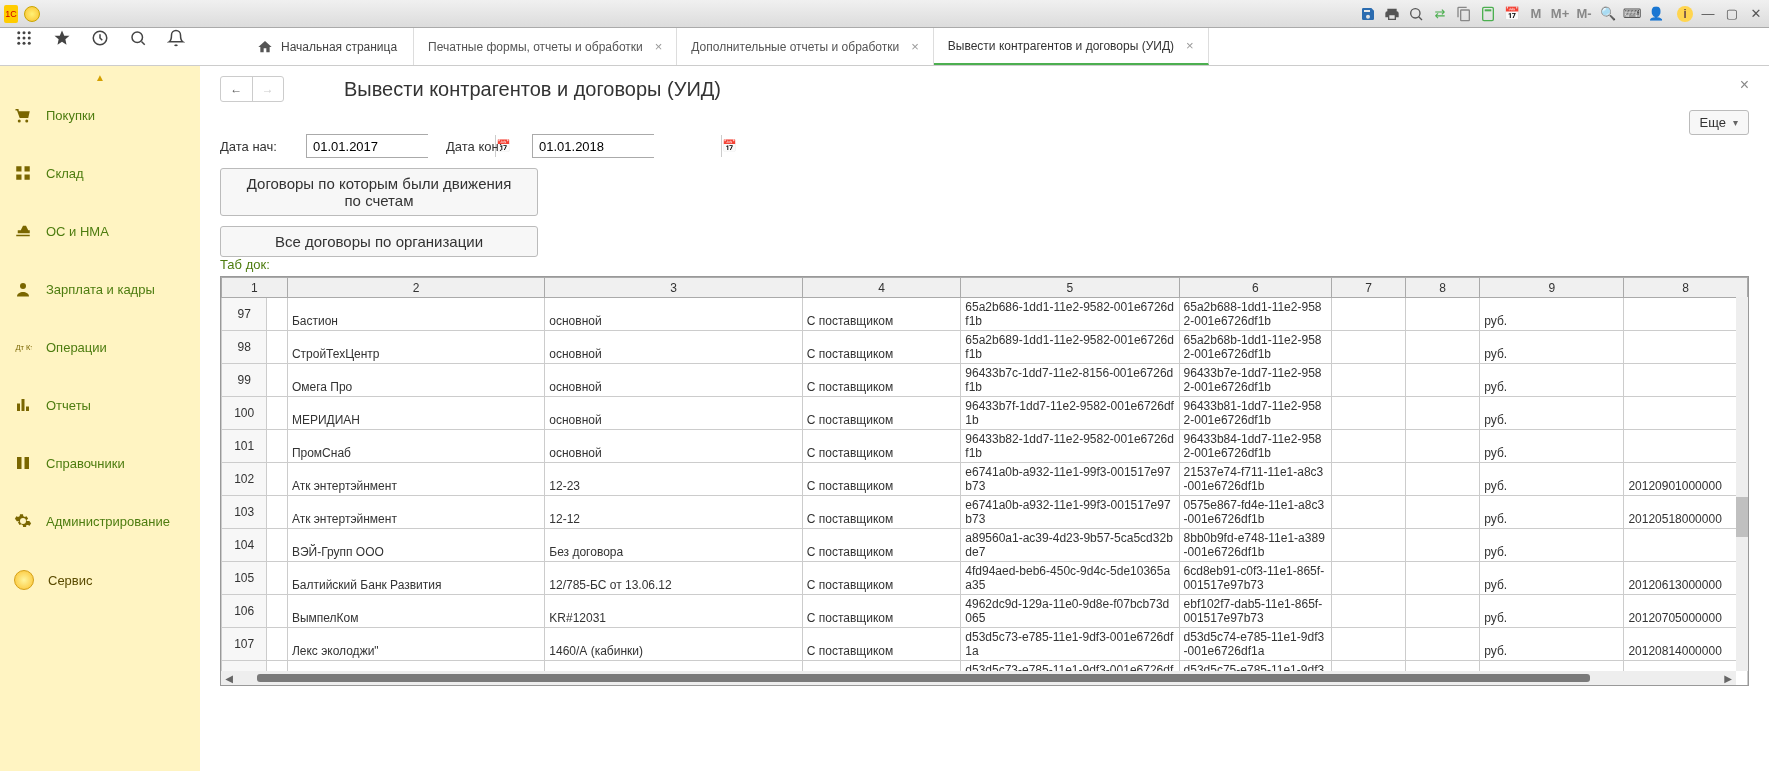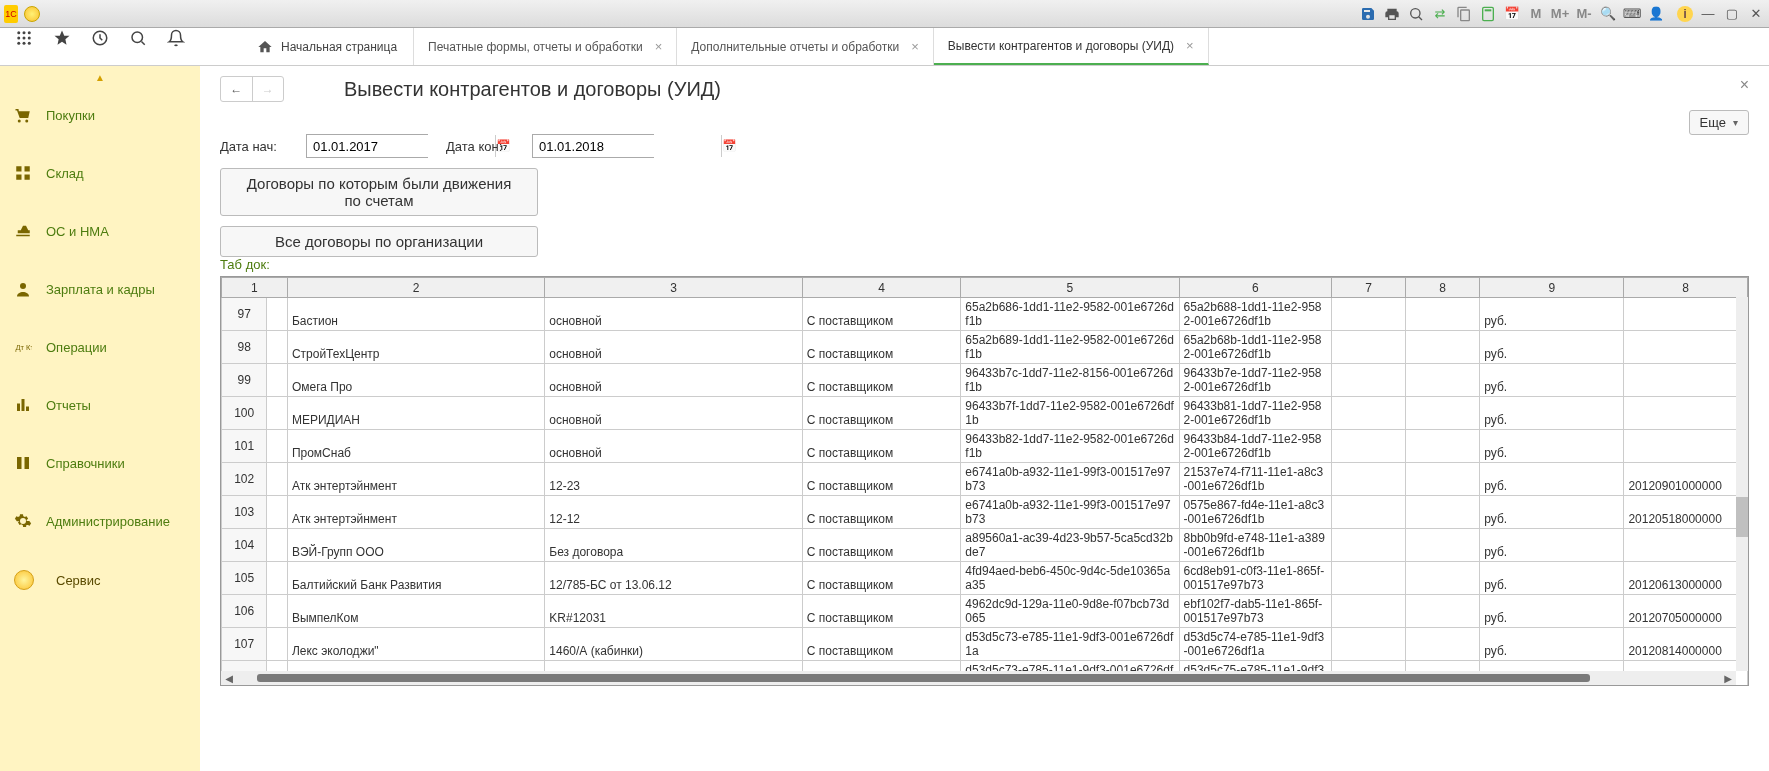--- a/index.html
+++ b/index.html
@@ -24,21 +24,21 @@
 .tab { display:flex; align-items:center; gap:8px; padding: 0 14px; border-right: 1px solid #ddd; color:#555; position:relative; }
 .tab.active { border-bottom: 2px solid #4caf50; color:#333; }
 .tab .close { color:#999; font-size: 13px; margin-left: 4px; }
 
 
 .layout { display: flex; height: calc(771px - 28px - 38px); }
 .sidebar { width: 200px; background: #fff4c2; padding-top: 6px; }
 .sidebar .collapse-handle { text-align:center; color:#d4a000; font-size:10px; height:14px; }
 .side-item { display:flex; align-items:center; gap:14px; padding: 20px 14px; color:#4d7c0f; font-size: 13px; cursor:pointer; }
 .side-item svg { width:18px; height:18px; flex-shrink:0; }
-.side-service { display:flex; align-items:center; gap:22px; padding: 20px 14px; color:#5a4a00; font-size:13px; position:absolute; bottom:0; }
+.side-service { display:flex; align-items:center; gap:14px; padding: 20px 14px; color:#5a4a00; font-size:13px; position:absolute; bottom:0; }
 .service-icon { width:20px; height:20px; border-radius:50%; background:radial-gradient(#fff59d,#fbc02d); border:1px solid #d4a017;}
 
 
 .content { flex:1; background:#fff; position:relative; padding: 10px 20px; overflow:hidden; }
 .nav-arrows { display:flex; gap:0; border:1px solid #ccc; border-radius:3px; width:64px; height:26px; }
 .nav-arrows .arr { flex:1; display:flex;align-items:center;justify-content:center; color:#555; }
 .nav-arrows .arr.disabled { color:#ccc; }
 .nav-arrows .arr:first-child { border-right:1px solid #ccc; }
 .page-title-row { display:flex; align-items:center; gap:60px; }
 .page-title { font-size: 20px; color:#333; }

